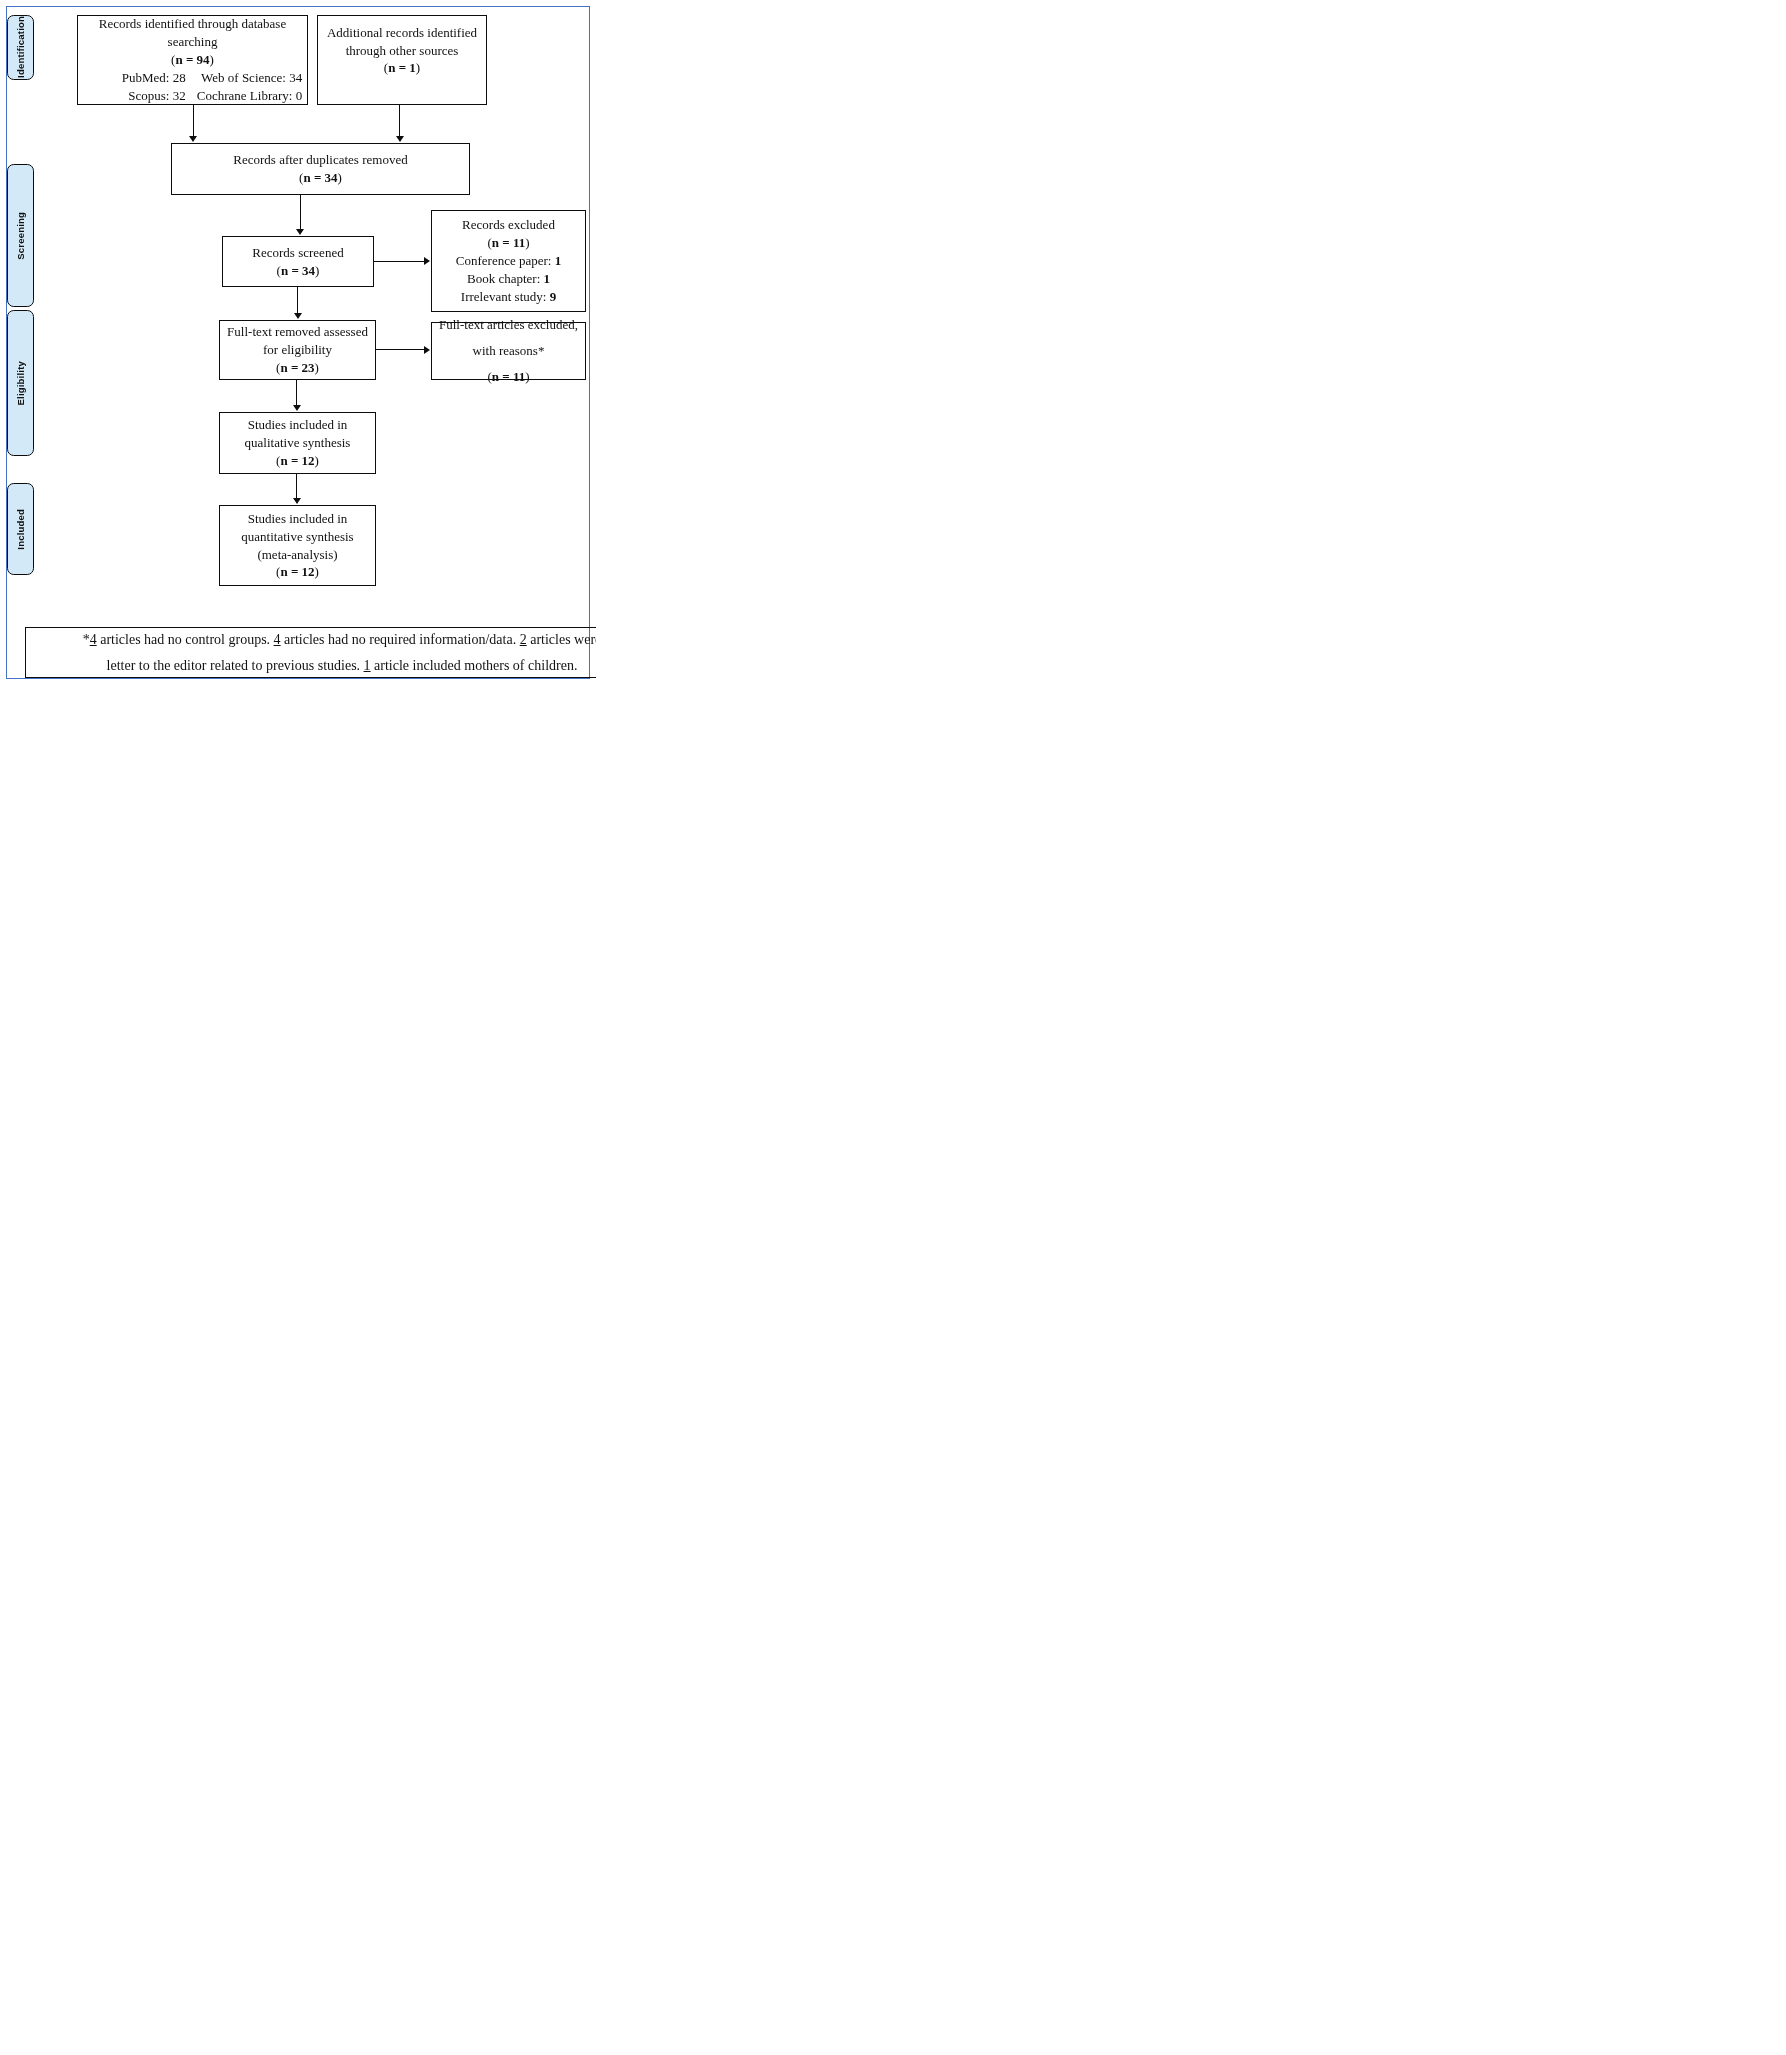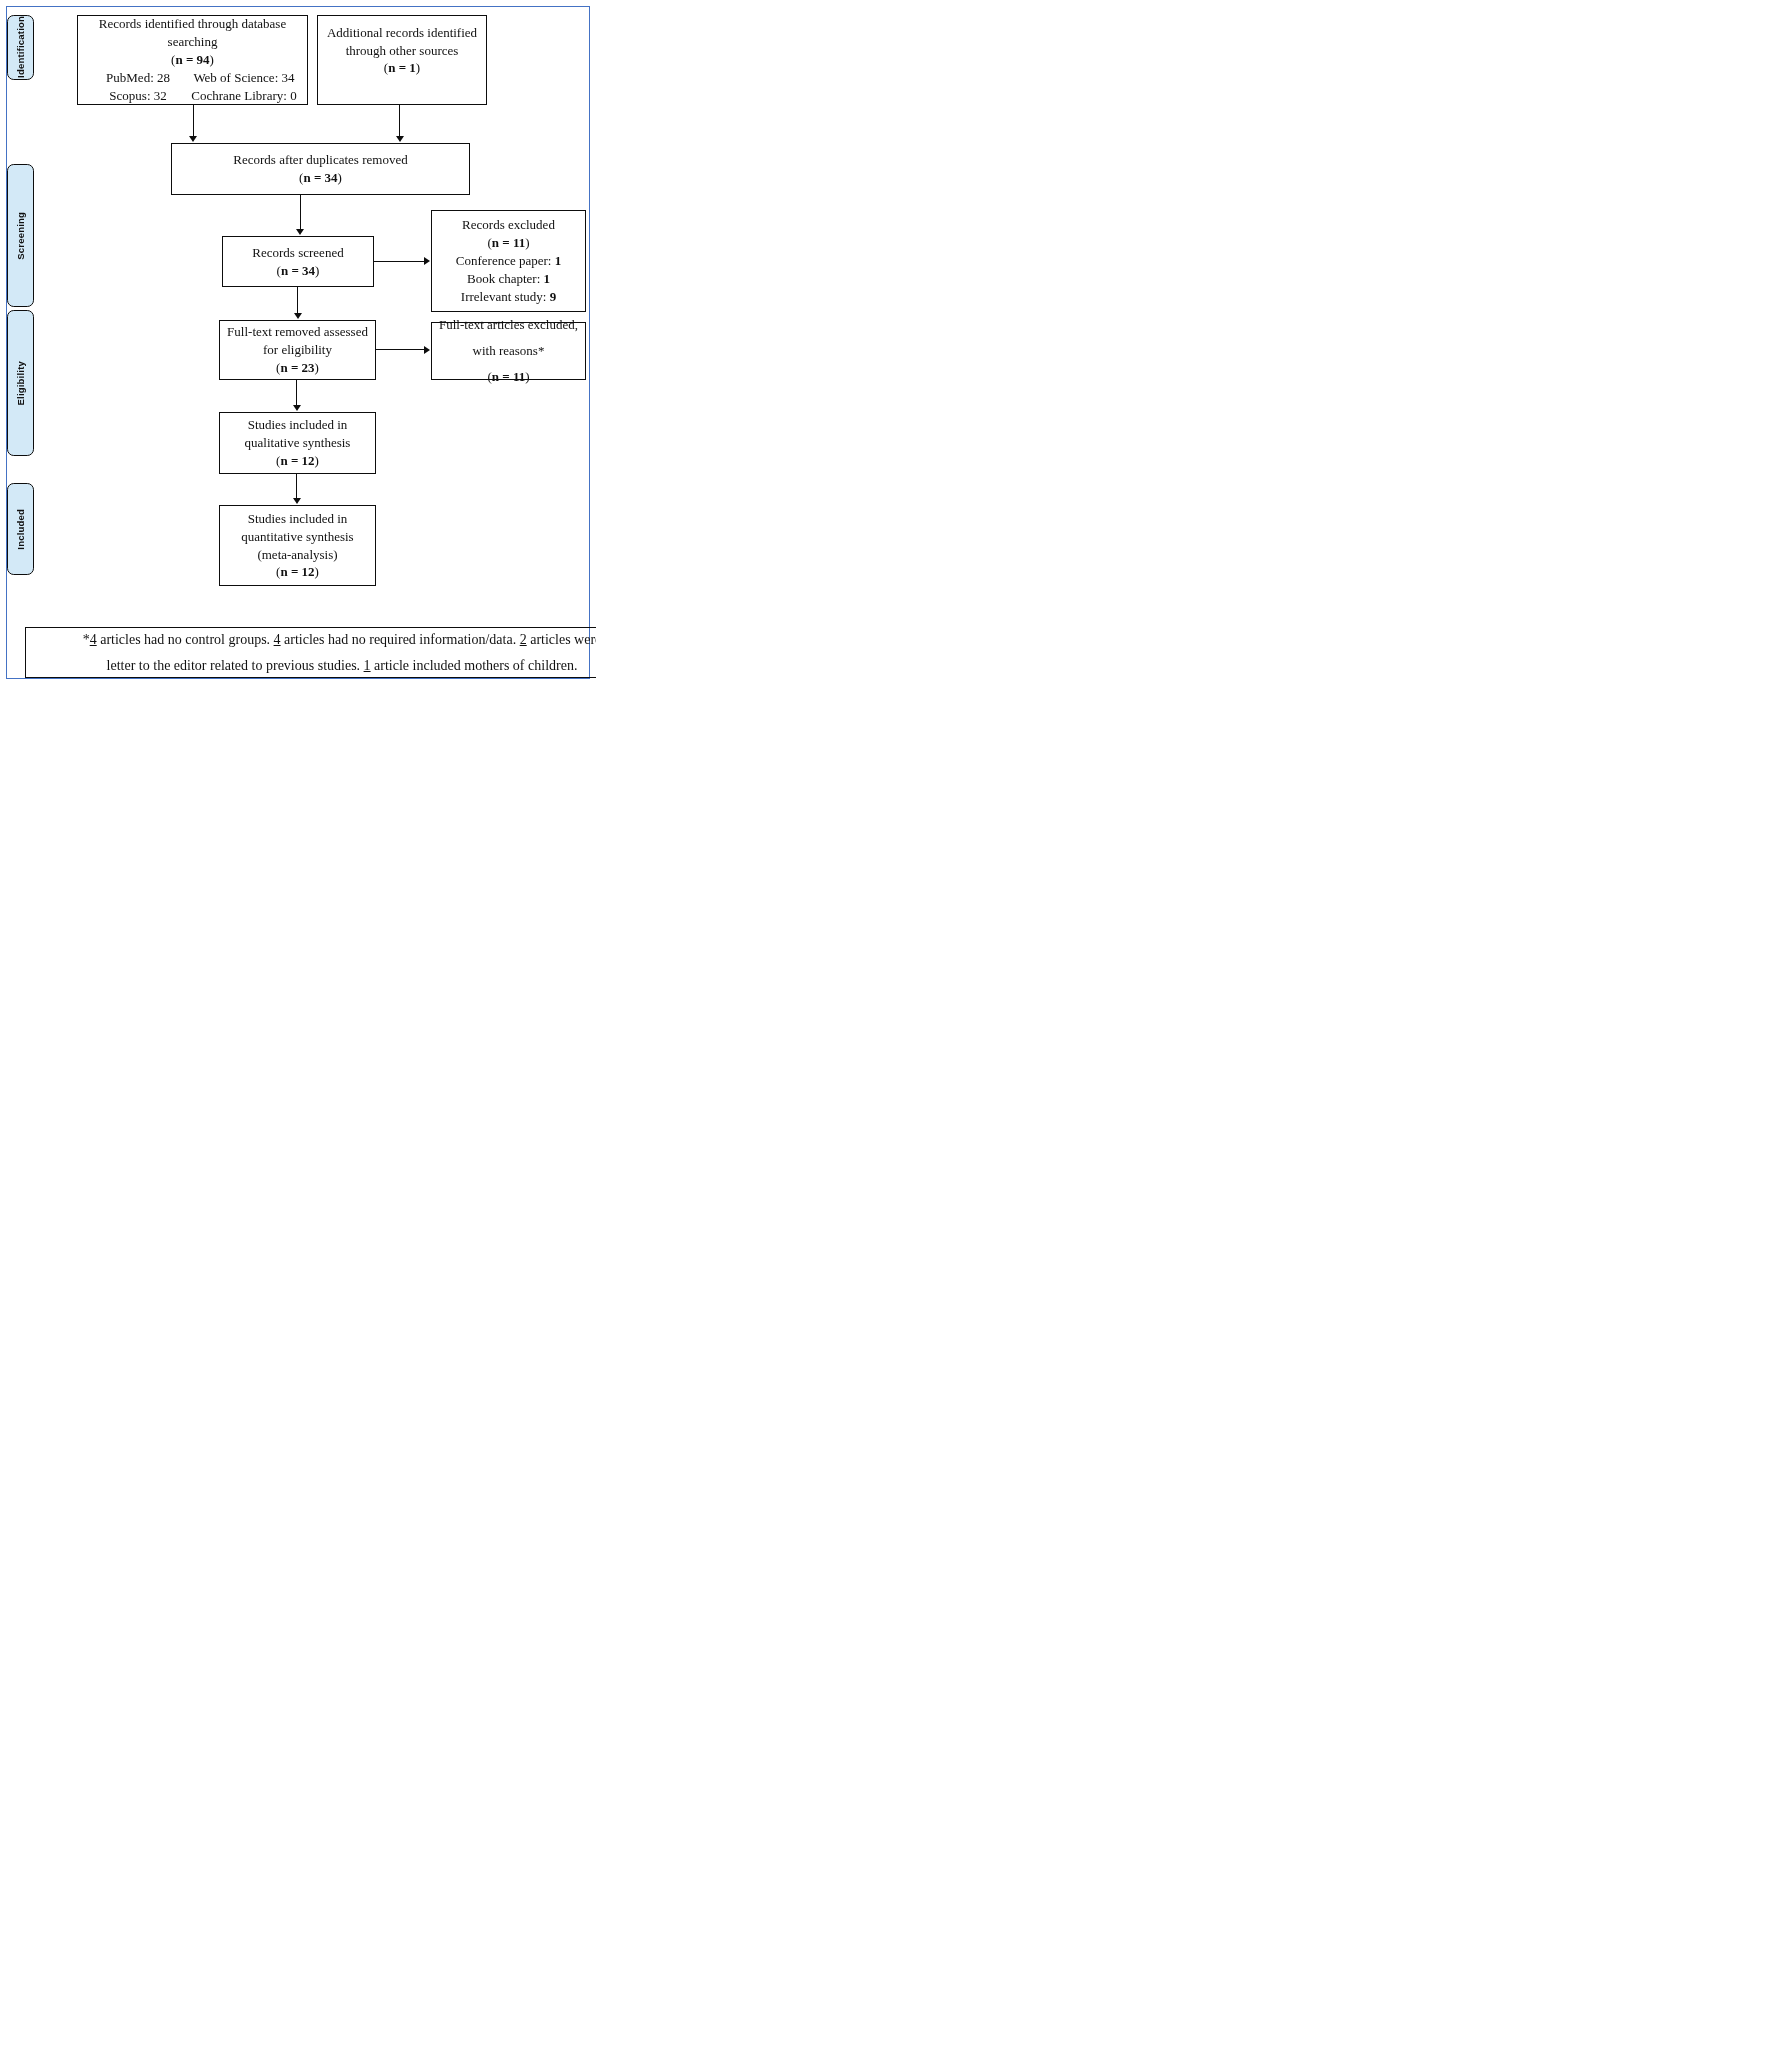--- a/index.html
+++ b/index.html
@@ -62,21 +62,21 @@
   #box-records-excluded{left:431px;top:210px;width:155px;height:102px;}
   #box-fulltext-assessed{left:219px;top:320px;width:157px;height:60px;}
   #box-fulltext-excluded{left:431px;top:322px;width:155px;height:58px;gap:8px;}
   #box-qualitative{left:219px;top:412px;width:157px;height:62px;}
   #box-quantitative{left:219px;top:505px;width:157px;height:81px;}
   .nline b{font-weight:bold;}
   .sources{
     display:grid;grid-template-columns:45% 55%;
     width:100%;box-sizing:border-box;
     padding:1px 4.8px 0 12.4px;
-    text-align:center;
+    text-align:right;
   }
   .rline b{font-weight:bold;}
   
   .vline{position:absolute;width:1.4px;background:#0d0d0d;}
   .hline{position:absolute;height:1.4px;background:#0d0d0d;}
   .head-down{
     position:absolute;width:0;height:0;
     border-left:4.3px solid transparent;
     border-right:4.3px solid transparent;
     border-top:6.7px solid #0d0d0d;

